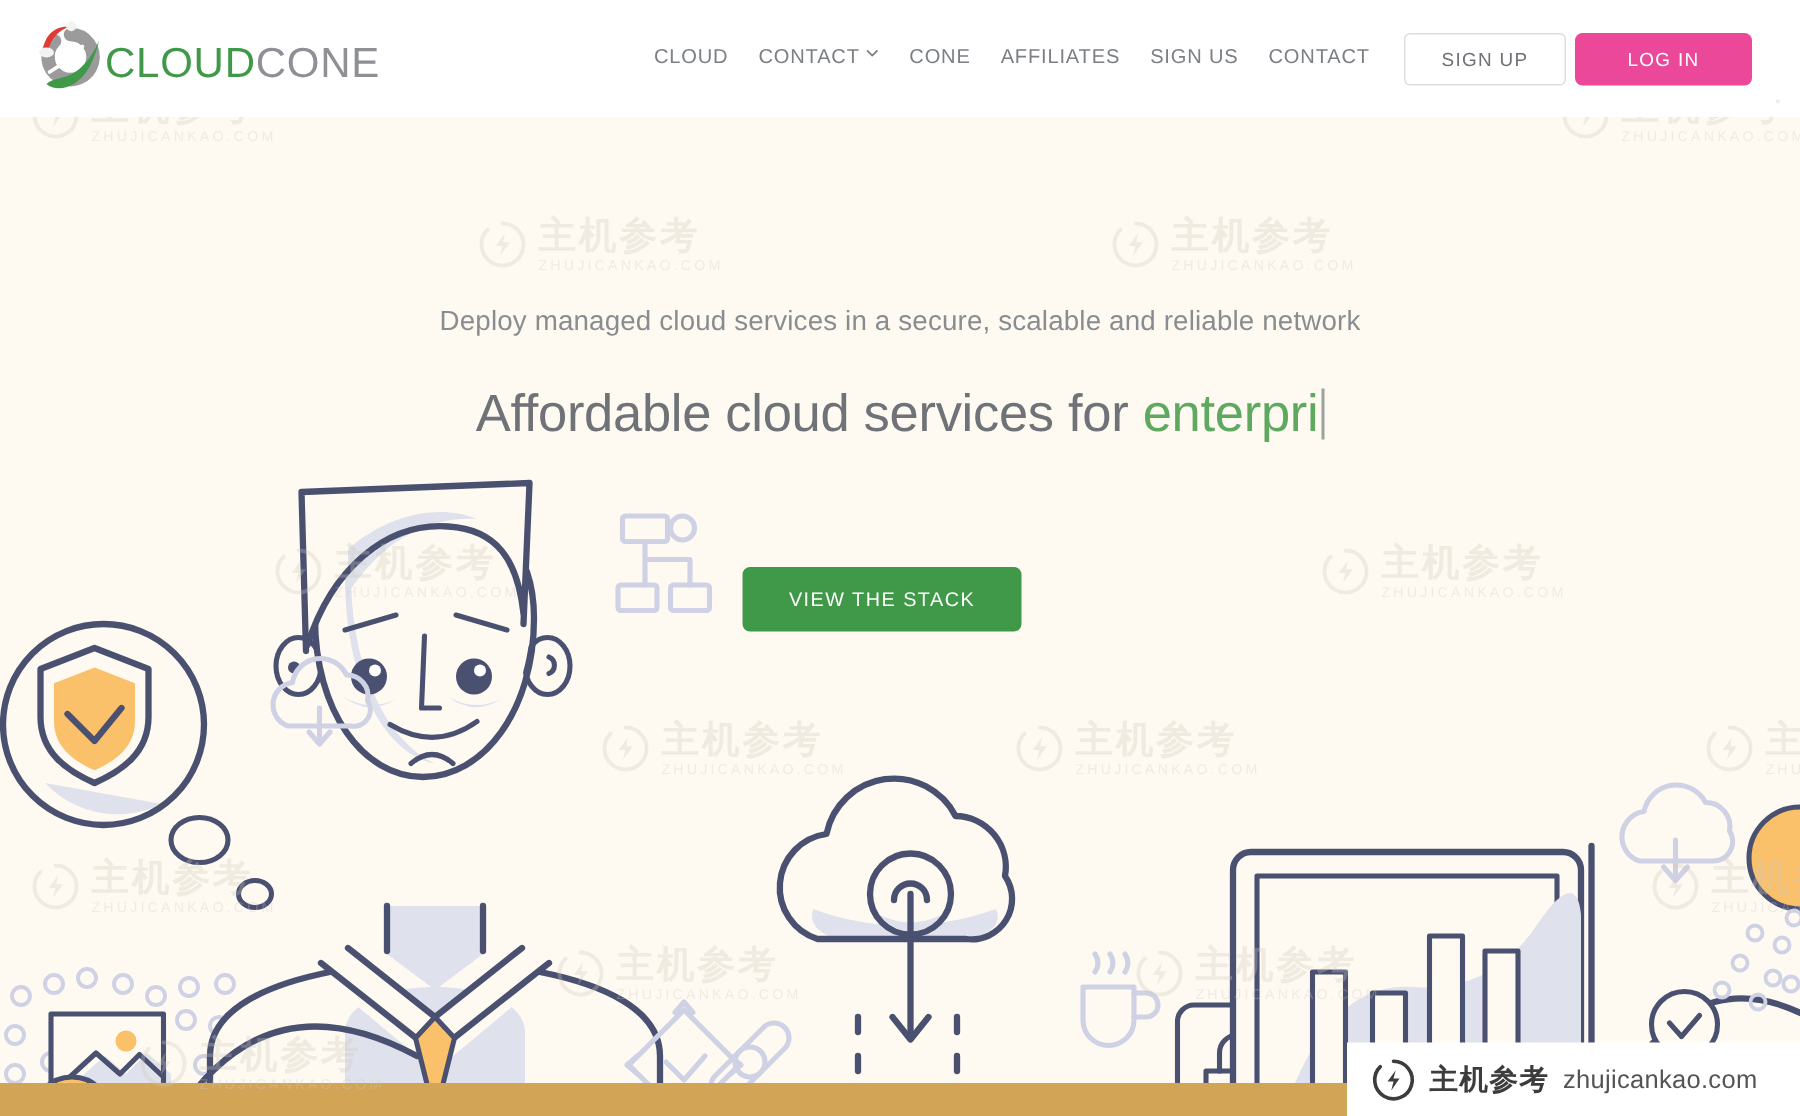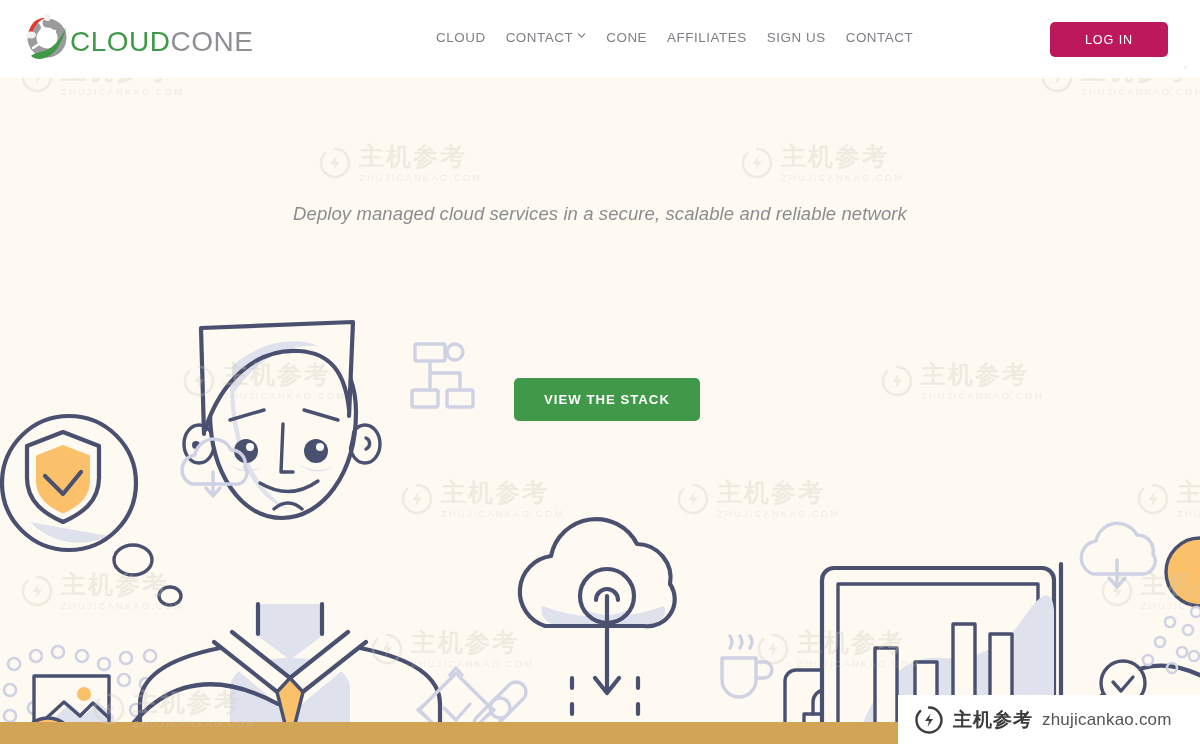--- a/index.html
+++ b/index.html
@@ -50,49 +50,49 @@
 
   .btn-signup {
     position: absolute; left: 936px; top: 22px; width: 108px; height: 35px;
     border: 1px solid #dddddd; border-radius: 4px; background: #ffffff;
     display: flex; align-items: center; justify-content: center;
     font-size: 12.6px; letter-spacing: .9px; color: #6e7175; cursor: pointer;
     font-family: "Liberation Sans", sans-serif;
   }
   .btn-login {
     position: absolute; left: 1050px; top: 22px; width: 118px; height: 35px;
-    border: none; border-radius: 5px; background: #be185d;
+    border: none; border-radius: 5px; background: #ec4899;
     display: flex; align-items: center; justify-content: center;
     font-size: 12.6px; letter-spacing: .9px; color: #ffffff; cursor: pointer;
     font-family: "Liberation Sans", sans-serif;
   }
 
   
   .hero {
     position: absolute; top: 78px; left: 0; width: 1200px; height: 666px;
     background: #fefaf2; overflow: hidden;
   }
   .subhead {
     position: absolute; top: 125px; left: 0; width: 1200px; text-align: center;
     font-size: 18.5px; color: #8a8d90; font-weight: 400; letter-spacing: .1px;
-    z-index: 9; font-family: "Liberation Sans", sans-serif; font-style: italic;
+    z-index: 9; font-family: "Liberation Sans", sans-serif;
   }
   .headline {
     position: absolute; top: 178px; left: 0; width: 1200px; text-align: center;
     font-size: 35px; color: #6f7276; font-weight: 400; letter-spacing: -.2px;
     z-index: 9; font-family: "Liberation Sans", sans-serif;
   }
   .headline .typed { color: #5fa860; }
   .caret { display: inline-block; width: 2px; height: 34px; background: #9aa39c;
            vertical-align: -6px; margin-left: 2px; }
   .cta {
-    position: absolute; top: 300px; left: 514px; width: 186px; height: 43px;
+    position: absolute; top: 300px; left: 495px; width: 186px; height: 43px;
     background: #3f9948; border: none; border-radius: 5px; cursor: pointer;
     display: flex; align-items: center; justify-content: center; z-index: 9;
-    font-size: 13.2px; letter-spacing: 1px; color: #ffffff; font-weight: 700;
+    font-size: 13.2px; letter-spacing: 1px; color: #ffffff; font-weight: 400;
     font-family: "Liberation Sans", sans-serif;
   }
 
   
   .illus { position: absolute; left: 0; top: 234px; width: 1200px; height: 432px; z-index: 4; }
   .ground { position: absolute; left: 0; bottom: 0; width: 1200px; height: 22px; background: #d2a556; z-index: 5; }
 
   
   .wm-badge {
     position: absolute; right: 0; bottom: 0; width: 302px; height: 49px;
@@ -148,27 +148,31 @@
           <span>AFFILIATES</span>
         </a>
       <a href="#">
           <span>SIGN US</span>
         </a>
       <a href="#">
           <span>CONTACT</span>
         </a>
     </nav>
 
+    <div class="btn-signup">SIGN UP</div>
     <div class="btn-login">LOG IN</div>
   </div>
 
   <div class="hero">
 
     <div class="subhead">Deploy managed cloud services in a secure, scalable and reliable network</div>
 
+    <div class="headline">
+      <span>Affordable cloud services for </span><span class="typed">enterpri</span><span class="caret"></span>
+    </div>
 
     <div class="cta">VIEW THE STACK</div>
 
     <div class="illus">
       <svg viewBox="0 0 1200 432" width="1200" height="432">
         <defs>
           <style>
             .ln  { fill:none; stroke:#4a5070; stroke-width:4.2; stroke-linecap:round; stroke-linejoin:round; }
             .ln2 { fill:none; stroke:#4a5070; stroke-width:3.4; stroke-linecap:round; stroke-linejoin:round; }
             .lt  { fill:none; stroke:#cfd1e4; stroke-width:3.4; stroke-linecap:round; stroke-linejoin:round; }

